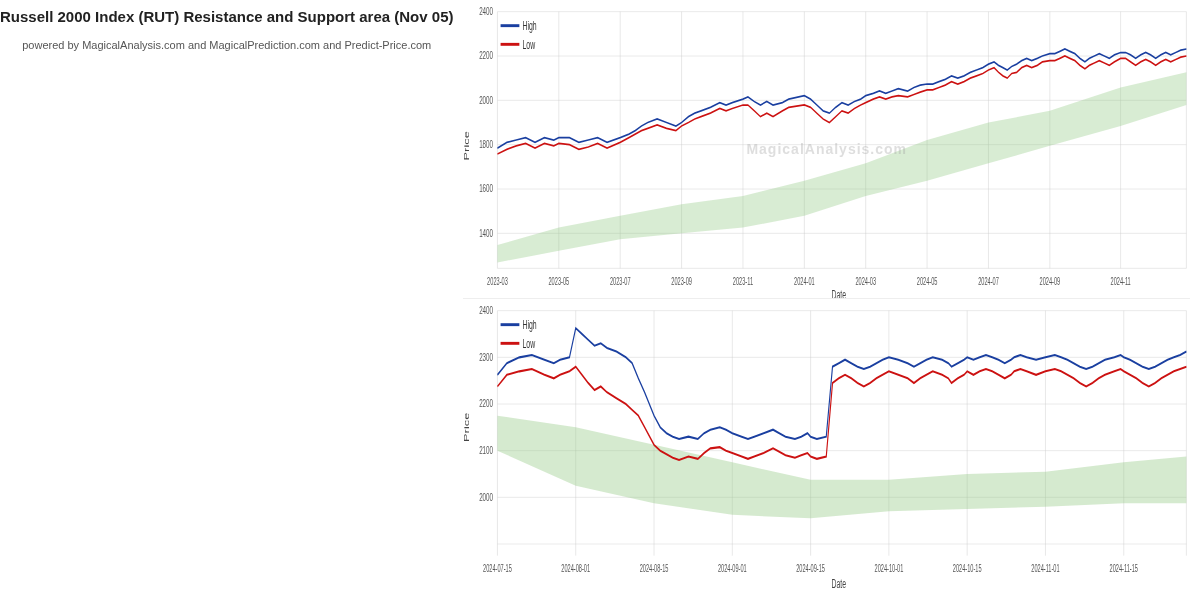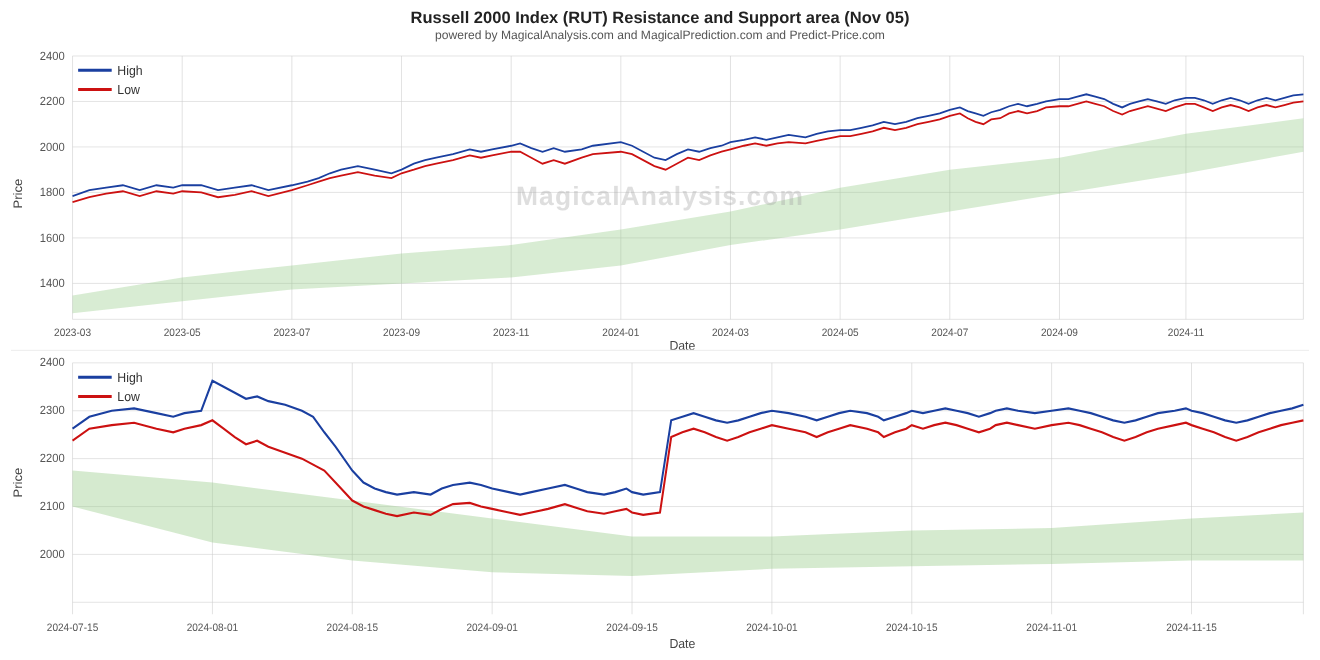--- a/index.html
+++ b/index.html
@@ -7,36 +7,36 @@
       width: 1200px;
       height: 600px;
       background: #fff;
       font-family: Arial, sans-serif;
       overflow: hidden;
     }
     .main-container {
       width: 1200px;
       height: 600px;
       display: flex;
-      flex-direction: column;
+      flex-direction: row;
       background: #fff;
     }
     .title-area {
       text-align: center;
       padding: 8px 0 2px 0;
     }
     .main-title {
       font-size: 15px;
       font-weight: bold;
       color: #222;
     }
     .subtitle {
       font-size: 11px;
       color: #555;
-      margin-top: 1px;
+      margin-top: 14px;
     }
     .charts-area {
       display: flex;
       flex-direction: column;
       flex: 1;
       padding: 0 10px 4px 10px;
     }
     .chart-wrapper {
       flex: 1;
       position: relative;
@@ -48,21 +48,21 @@
     }
     svg.chart-svg {
       width: 100%;
       height: 100%;
     }
     .watermark {
       position: absolute;
       top: 50%;
       left: 50%;
       transform: translate(-50%, -50%);
-      font-size: 24px;
+      font-size: 14px;
       color: rgba(160,160,160,0.35);
       white-space: nowrap;
       pointer-events: none;
       font-weight: bold;
       letter-spacing: 1px;
     }
   </style>
 </head>
 <body>
 

